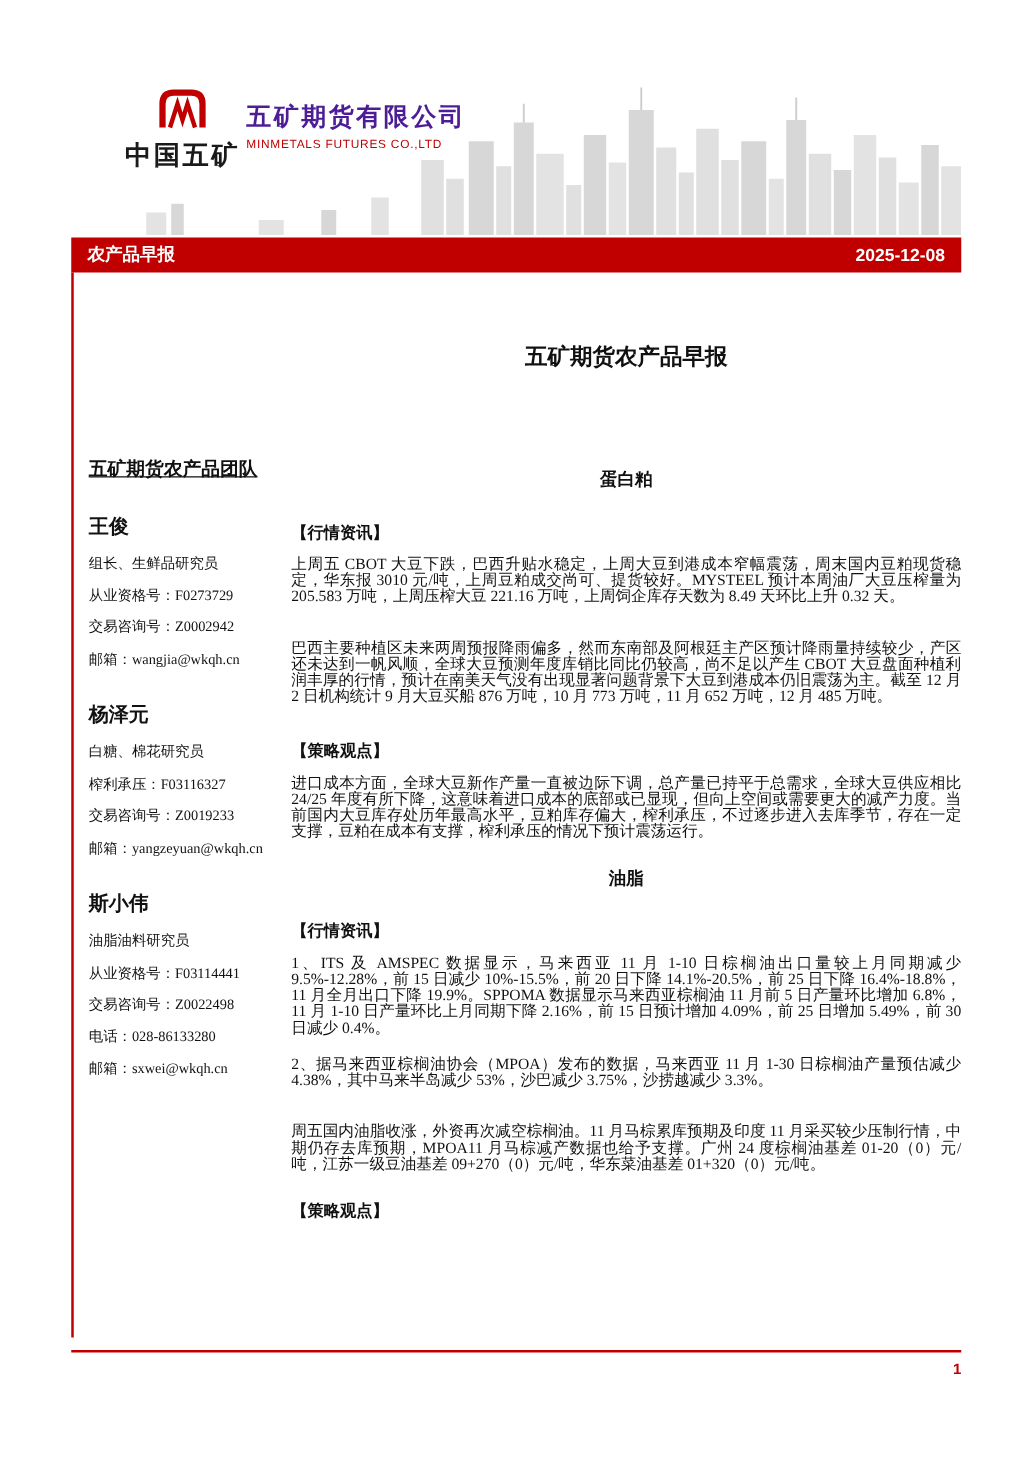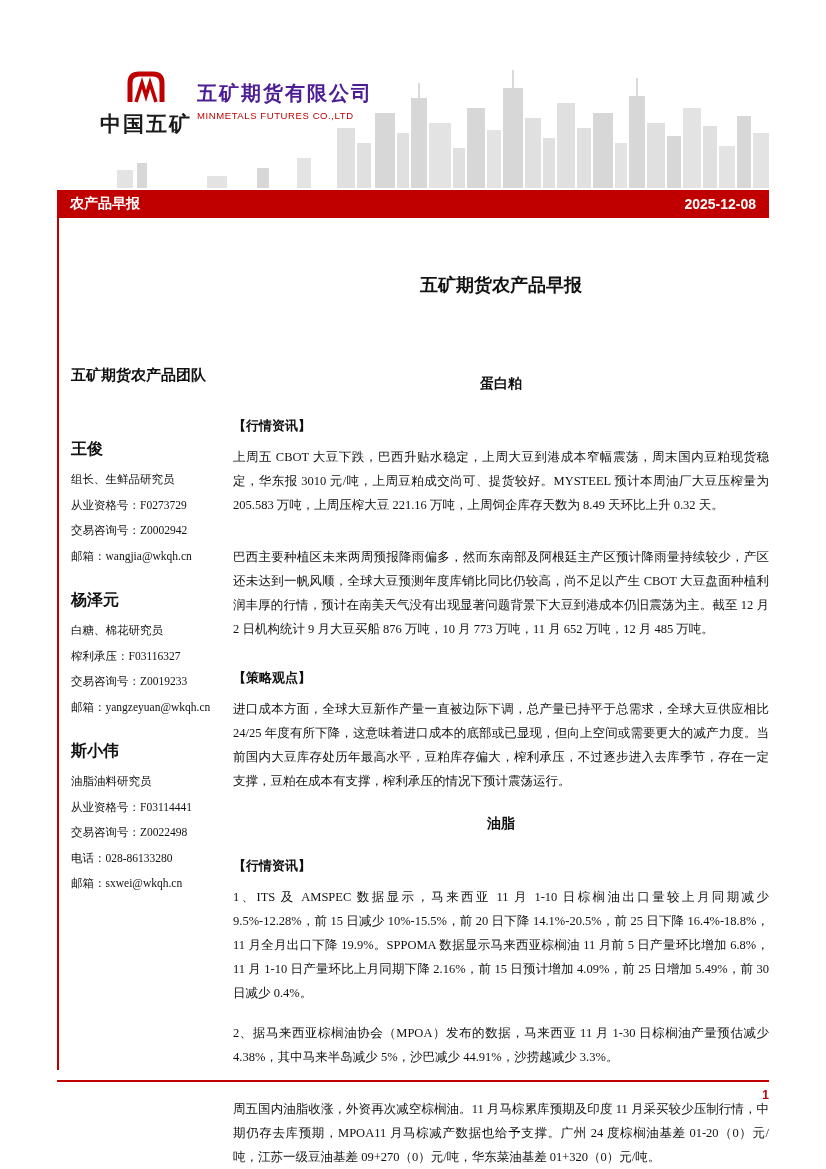--- a/index.html
+++ b/index.html
@@ -23,32 +23,32 @@
   .banner{position:absolute;top:190px;left:57px;width:712px;height:28px;background:#c00000;
           color:#fff;display:flex;justify-content:space-between;align-items:center;
           padding:0 13px;box-sizing:border-box;
           font-family:"Liberation Sans","DejaVu Sans",sans-serif;font-weight:bold;font-size:14px;}
 
   .left-rule{position:absolute;left:57px;top:218px;width:2px;height:852px;background:#c00000;}
 
   
   .content{position:absolute;top:218px;left:59px;width:710px;display:flex;}
   .sidebar{width:158px;box-sizing:border-box;padding:148px 6px 0 12px;}
-  .team-title{font-size:15px;font-weight:bold;margin-bottom:54px;white-space:nowrap;}
+  .team-title{font-size:15px;font-weight:bold;margin-bottom:26px;white-space:nowrap;text-decoration:underline;}
   .member{margin-bottom:26px;}
   .member-name{font-weight:bold;font-size:16px;margin-bottom:12px;}
   .member-line{font-size:11.5px;margin-bottom:10px;line-height:1.35;}
 
   .main{flex:1;box-sizing:border-box;padding-left:16px;}
   .main-title{text-align:center;font-weight:bold;font-size:18px;margin-top:55px;}
   .section-heading{text-align:center;font-weight:bold;font-size:14px;margin:0 0 10px;}
   .heading-protein{margin-top:78px;}
   .heading-oils{margin-top:22px;}
   .block-label{font-weight:bold;font-size:13px;margin:24px 0 10px;}
-  .para{font-size:12.5px;line-height:24px;text-align:justify;margin:0 0 16px;}
+  .para{font-size:12.5px;line-height:13px;text-align:justify;margin:0 0 16px;}
   .para-gap{margin-bottom:28px;}
   .strategy-label{margin-top:22px;}
 
   
   .footer-rule{position:absolute;left:57px;top:1080px;width:712px;height:2px;background:#c00000;}
   .page-num{position:absolute;right:57px;top:1088px;color:#c00000;font-weight:bold;
             font-size:12px;font-family:"Liberation Sans","DejaVu Sans",sans-serif;}
 </style>
 </head>
 <body>
@@ -160,21 +160,21 @@
         <p class="para para-gap">上周五 CBOT 大豆下跌，巴西升贴水稳定，上周大豆到港成本窄幅震荡，周末国内豆粕现货稳定，华东报 3010 元/吨，上周豆粕成交尚可、提货较好。MYSTEEL 预计本周油厂大豆压榨量为 205.583 万吨，上周压榨大豆 221.16 万吨，上周饲企库存天数为 8.49 天环比上升 0.32 天。</p>
         <p class="para para-gap">巴西主要种植区未来两周预报降雨偏多，然而东南部及阿根廷主产区预计降雨量持续较少，产区还未达到一帆风顺，全球大豆预测年度库销比同比仍较高，尚不足以产生 CBOT 大豆盘面种植利润丰厚的行情，预计在南美天气没有出现显著问题背景下大豆到港成本仍旧震荡为主。截至 12 月 2 日机构统计 9 月大豆买船 876 万吨，10 月 773 万吨，11 月 652 万吨，12 月 485 万吨。</p>
         <div class="block-label strategy-label">【策略观点】</div>
         <p class="para">进口成本方面，全球大豆新作产量一直被边际下调，总产量已持平于总需求，全球大豆供应相比 24/25 年度有所下降，这意味着进口成本的底部或已显现，但向上空间或需要更大的减产力度。当前国内大豆库存处历年最高水平，豆粕库存偏大，榨利承压，不过逐步进入去库季节，存在一定支撑，豆粕在成本有支撑，榨利承压的情况下预计震荡运行。</p>
       </div>
 
       <div>
         <div class="section-heading heading-oils">油脂</div>
         <div class="block-label">【行情资讯】</div>
         <p class="para">1、ITS 及 AMSPEC 数据显示，马来西亚 11 月 1-10 日棕榈油出口量较上月同期减少 9.5%-12.28%，前 15 日减少 10%-15.5%，前 20 日下降 14.1%-20.5%，前 25 日下降 16.4%-18.8%，11 月全月出口下降 19.9%。SPPOMA 数据显示马来西亚棕榈油 11 月前 5 日产量环比增加 6.8%，11 月 1-10 日产量环比上月同期下降 2.16%，前 15 日预计增加 4.09%，前 25 日增加 5.49%，前 30 日减少 0.4%。</p>
-        <p class="para para-gap">2、据马来西亚棕榈油协会（MPOA）发布的数据，马来西亚 11 月 1-30 日棕榈油产量预估减少 4.38%，其中马来半岛减少 5%，沙巴减少 44.91%，沙捞越减少 3.3%。</p>
+        <p class="para para-gap">2、据马来西亚棕榈油协会（MPOA）发布的数据，马来西亚 11 月 1-30 日棕榈油产量预估减少 4.38%，其中马来半岛减少 53%，沙巴减少 3.75%，沙捞越减少 3.3%。</p>
         <p class="para">周五国内油脂收涨，外资再次减空棕榈油。11 月马棕累库预期及印度 11 月采买较少压制行情，中期仍存去库预期，MPOA11 月马棕减产数据也给予支撑。广州 24 度棕榈油基差 01-20（0）元/吨，江苏一级豆油基差 09+270（0）元/吨，华东菜油基差 01+320（0）元/吨。</p>
         <div class="block-label strategy-label">【策略观点】</div>
       </div>
     </div>
   </div>
 
   <div class="footer-rule"></div>
   <div class="page-num">1</div>
 
 </div>

